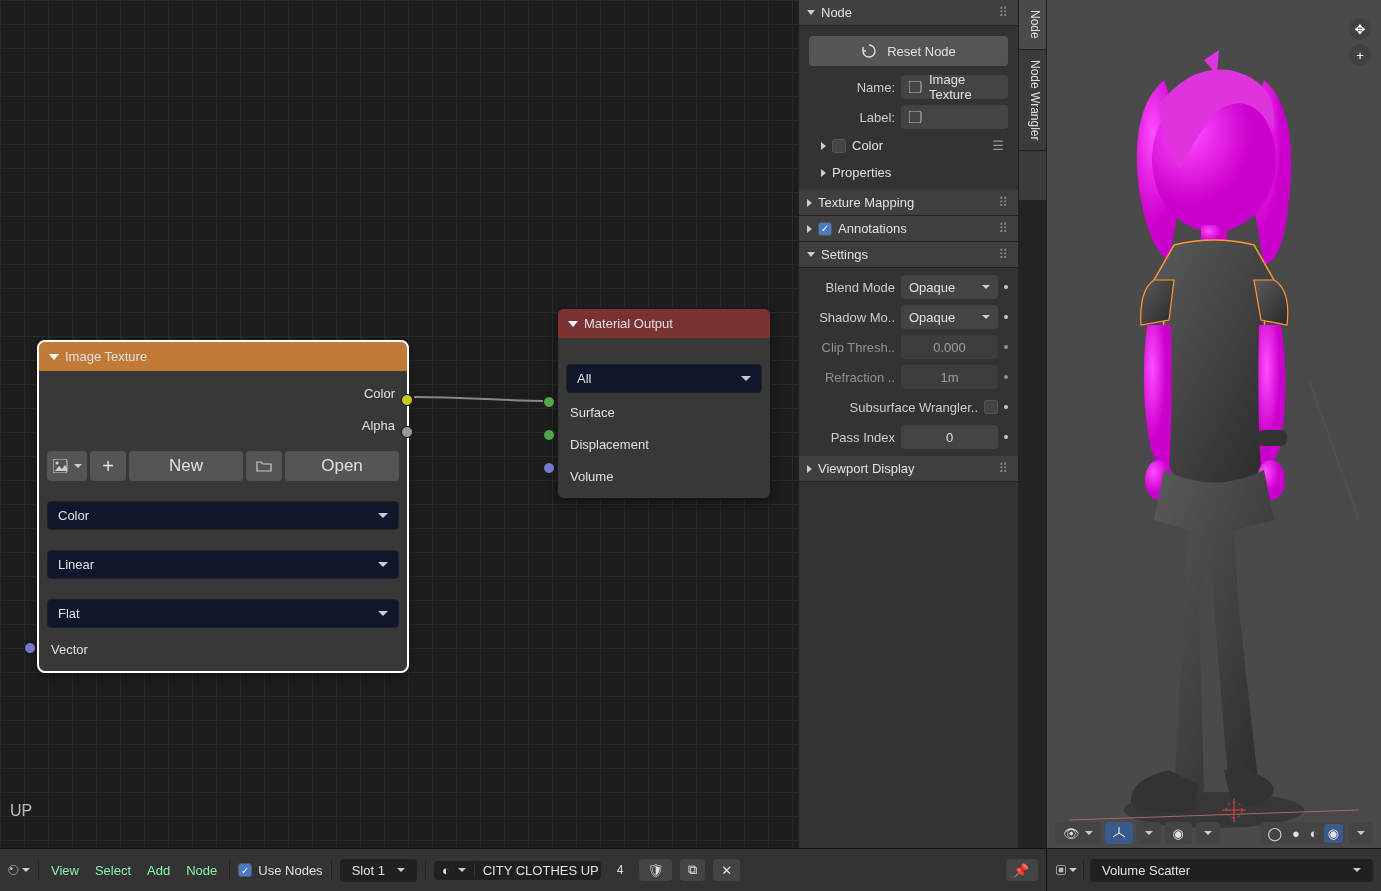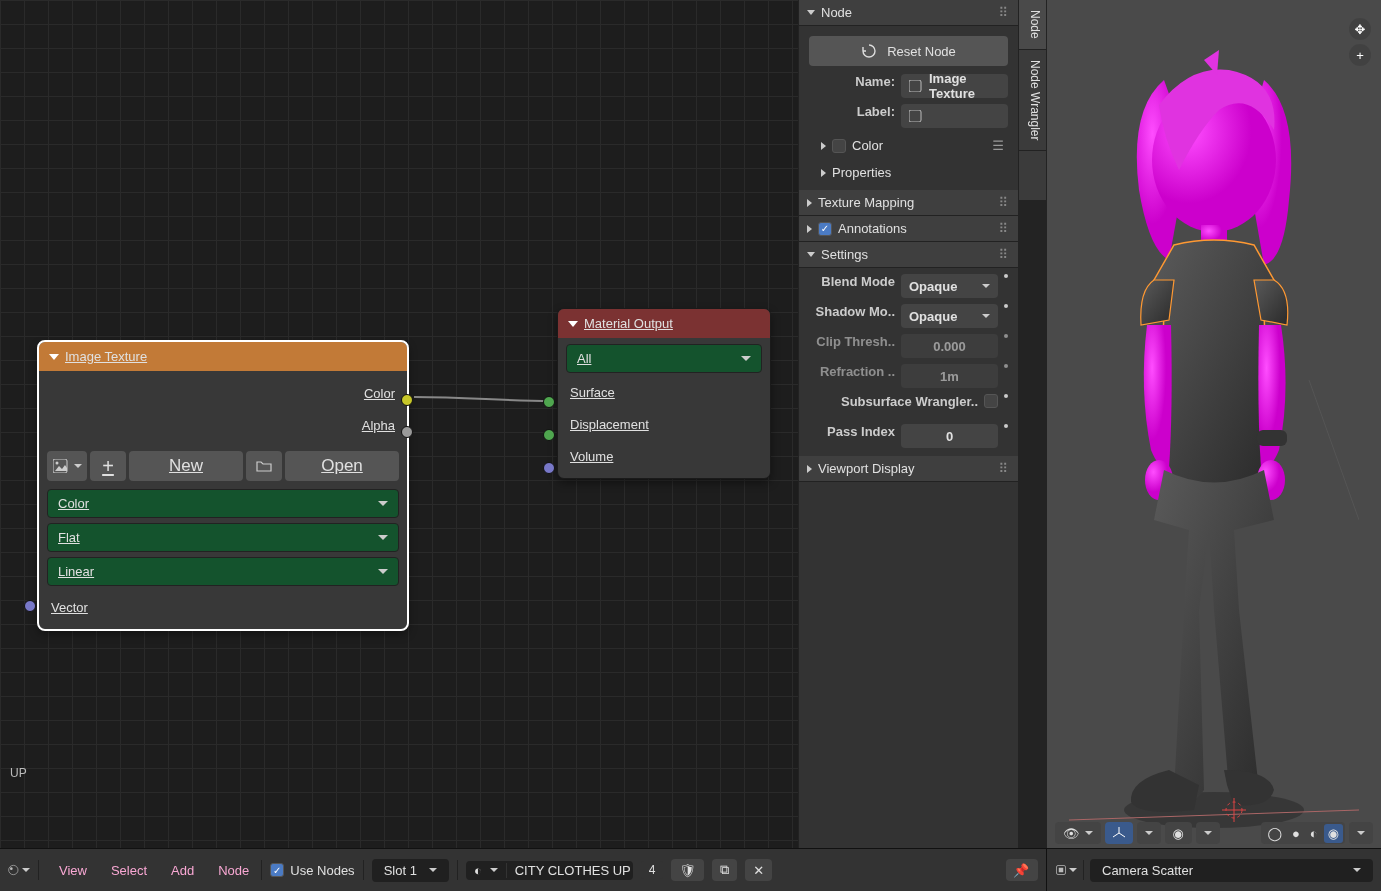--- a/index.html
+++ b/index.html
@@ -7,47 +7,47 @@
   
   
   .node-editor { position: absolute; left: 0; top: 0; width: 798px; height: 848px; background: #1d1d1d; background-image: linear-gradient(#2a2a2a 1px, transparent 1px), linear-gradient(90deg, #2a2a2a 1px, transparent 1px); background-size: 24px 24px; }
   .sidebar { position: absolute; left: 798px; top: 0; width: 220px; height: 848px; background: #333333; border-left: 1px solid #222; display: flex; flex-direction: column; }
   .sidebar-tabs { position: absolute; left: 1018px; top: 0; width: 28px; height: 200px; background: #3b3b3b; border-left: 1px solid #222; display: flex; flex-direction: column; }
   .viewport { position: absolute; left: 1047px; top: 0; width: 334px; height: 848px; background: #4a4a4a; }
   .footer-bar { position: absolute; left: 0; top: 848px; width: 1046px; height: 43px; background: #333333; border-top: 1px solid #111; display: flex; align-items: center; gap: 8px; padding: 0 8px;}
   .footer-bar-right { position: absolute; left: 1046px; top: 848px; width: 335px; height: 43px; background: #333333; border-top: 1px solid #111; border-left: 1px solid #111; display: flex; align-items: center; padding: 0 8px; gap: 6px; justify-content: flex-end;}
   .viewport-footer { position: absolute; left: 1047px; top: 818px; width: 334px; height: 30px; display: flex; gap: 4px; align-items: center; padding: 0 8px;}
   
-  .overlay-text { position: absolute; left: 10px; top: 766px; color: #bbb; font-size: 12px;}
-  
-  
-  .node { position: absolute; background: #383838; border-radius: 7px; border: 1px solid #1a1a1a; box-shadow: 0 4px 10px rgba(0,0,0,0.4); text-decoration: underline;}
+  .overlay-text { position: absolute; left: 10px; top: 802px; color: #bbb; font-size: 16px;}
+  
+  
+  .node { position: absolute; background: #383838; border-radius: 7px; border: 1px solid #1a1a1a; box-shadow: 0 4px 10px rgba(0,0,0,0.4);}
   .node.selected { outline: 2px solid #fff; outline-offset: -1px;}
   .node-header { padding: 7px 10px; border-radius: 6px 6px 0 0; display: flex; align-items: center; gap: 6px; color: #fff; font-size: 15px;}
   .node-header.orange { background: #c27a37;}
   .node-header.red { background: #7b3232;}
   .chev { width: 0; height: 0; border-left: 5px solid transparent; border-right: 5px solid transparent; border-top: 6px solid #fff;}
   .node-body { padding: 6px 8px; }
   .out-row, .in-row { display: flex; align-items: center; height: 32px; font-size: 15px;}
   .out-row { justify-content: flex-end; padding-right: 4px;}
   .in-row { padding-left: 4px; gap: 8px;}
   .sock { width: 12px; height: 12px; border-radius: 50%; border: 1px solid #111; position: absolute;}
   .sock.yellow { background: #c7c729;} .sock.gray { background: #999;} .sock.green { background: #4fa64f;} .sock.purple { background: #7878c8;}
-  .field { background: #14532d; border: 1px solid #222; border-radius: 4px; padding: 6px 10px; display: flex; align-items: center; justify-content: space-between; font-size: 15px; margin-bottom: 5px;}
+  .field { background: #0f172a; border: 1px solid #222; border-radius: 4px; padding: 6px 10px; display: flex; align-items: center; justify-content: space-between; font-size: 15px; margin-bottom: 5px; margin-top: 20px;}
   .field .caret-d { width:0; height:0; border-left:5px solid transparent; border-right:5px solid transparent; border-top:5px solid #ccc;}
   .btn-row { display: flex; gap: 3px; margin-bottom: 8px;}
   .btn { background: #555; border-radius: 4px; display: flex; align-items: center; justify-content: center; height: 30px; font-size: 17px;}
   
   svg.link-line { position: absolute; pointer-events: none; left:0; top:0;}
   
   
   .panel-hdr { background: #3f3f3f; padding: 5px 8px; display: flex; align-items: center; gap: 6px; border-bottom: 1px solid #222; font-size: 13px;}
   .panel-hdr .grip { margin-left: auto; color: #888; letter-spacing: 2px;}
   .panel-body { padding: 6px 10px; display: flex; flex-direction: column; gap: 4px;}
-  .prop-row { display: flex; align-items: flex-start; gap: 6px; height: 26px; font-weight: bold;}
+  .prop-row { display: flex; align-items: center; gap: 6px; height: 26px;}
   .prop-row label { flex: 0 0 86px; text-align: right; color: #ccc; font-size: 13px; overflow:hidden; white-space:nowrap; text-overflow:ellipsis;}
   .prop-row .ctrl { flex: 1; background: #444; border-radius: 4px; height: 24px; display: flex; align-items: center; padding: 0 8px; justify-content: space-between; font-size: 13px;}
   .prop-row .dot { width: 4px; height: 4px; border-radius: 50%; background: #ccc; flex: 0 0 4px;}
   .sub-row { display:flex; align-items:center; gap:6px; padding:4px 4px 4px 12px; font-size:13px;}
   .arrow-r { width:0;height:0;border-top:4px solid transparent;border-bottom:4px solid transparent;border-left:5px solid #ccc; flex:0 0 auto;}
   .arrow-d { width:0;height:0;border-left:4px solid transparent;border-right:4px solid transparent;border-top:5px solid #ccc; flex:0 0 auto;}
   .sq { width:14px;height:14px;border-radius:3px;border:1px solid #555;background:#444;}
   .sq.checked{ background:#4b7bc4; display:flex;align-items:center;justify-content:center;color:#fff;font-size:10px;}
   .reset-btn { background:#555; border-radius:4px; height:30px; display:flex; align-items:center; justify-content:center; gap:10px; margin: 4px 0;}
   
@@ -58,21 +58,21 @@
   .vp-info { position:absolute; top:20px; left:18px; color:#fff; font-size:13px; line-height:1.5; text-shadow:0 1px 2px #000;}
   .vp-icons-tr { position:absolute; top:18px; right:10px; display:flex; flex-direction:column; gap:4px; align-items:center;}
   .circ-btn{ width:22px;height:22px;border-radius:50%;background:rgba(60,60,60,0.6);display:flex;align-items:center;justify-content:center;color:#fff;}
   .vp-character { position:absolute; top:50px; left:50%; transform:translateX(-50%); }
   .pill { background:#444; border-radius:4px; padding:3px 8px; display:flex; align-items:center; gap:5px; font-size:12px; height:22px;}
   .pill.blue{ background:#3a5a8c;}
   .mini-caret{width:0;height:0;border-left:4px solid transparent;border-right:4px solid transparent;border-top:4px solid #ccc;}
   
   .footer-sep{ width:1px; height:20px; background:#222;}
   .editor-icon{ width:22px;height:22px;display:flex;align-items:center;justify-content:center;}
-  .foot-menu{ font-size:13px; color:#f9a8d4; padding:0 4px; cursor:pointer;margin-left:8px;}
+  .foot-menu{ font-size:13px; color:#86efac; padding:0 4px; cursor:pointer;}
   .chk-use{ display:flex; align-items:center; gap:6px;}
   .dropdown-f{ background:#202020; border-radius:4px; padding:4px 12px; font-size:13px; display:flex; align-items:center; gap:6px;justify-content:center;}
   .num-badge{ background:#333; padding:2px 8px; border-radius:3px; font-size:12px;}
 
 </style>
 </head>
 <body>
 
 <div class="node-editor">
   <div class="overlay-text">UP</div>
@@ -114,25 +114,25 @@
             </svg>
         </div>
         <div class="btn" style="flex:1">Open</div>
       </div>
 
       <div class="field">
           <span>Color</span>
           <span class="caret-d"></span>
         </div>
       <div class="field">
+          <span>Linear</span>
+          <span class="caret-d"></span>
+        </div>
+      <div class="field">
           <span>Flat</span>
-          <span class="caret-d"></span>
-        </div>
-      <div class="field">
-          <span>Linear</span>
           <span class="caret-d"></span>
         </div>
 
       <div class="in-row">
         <span class="sock purple" style="left:-15px; bottom:17px;"></span>
         <span>Vector</span>
       </div>
     </div>
   </div>
 
@@ -414,17 +414,17 @@
 <div class="footer-bar-right">
   <div class="editor-icon">
     <svg width="16" height="16" viewBox="0 0 16 16">
         <rect x="2" y="2" width="12" height="12" rx="2" fill="none" stroke="#bbb"></rect>
         <rect x="5" y="5" width="6" height="6" fill="#bbb"></rect>
       </svg>
       <span class="mini-caret" style="margin-left:2px"></span>
   </div>
   <div class="footer-sep"></div>
   <div class="dropdown-f" style="flex:1">
-    <span>Camera Scatter</span>
+    <span>Volume Scatter</span>
       <span style="flex:1"></span>
       <span class="mini-caret"></span>
   </div>
 </div>
 
 </body></html>

